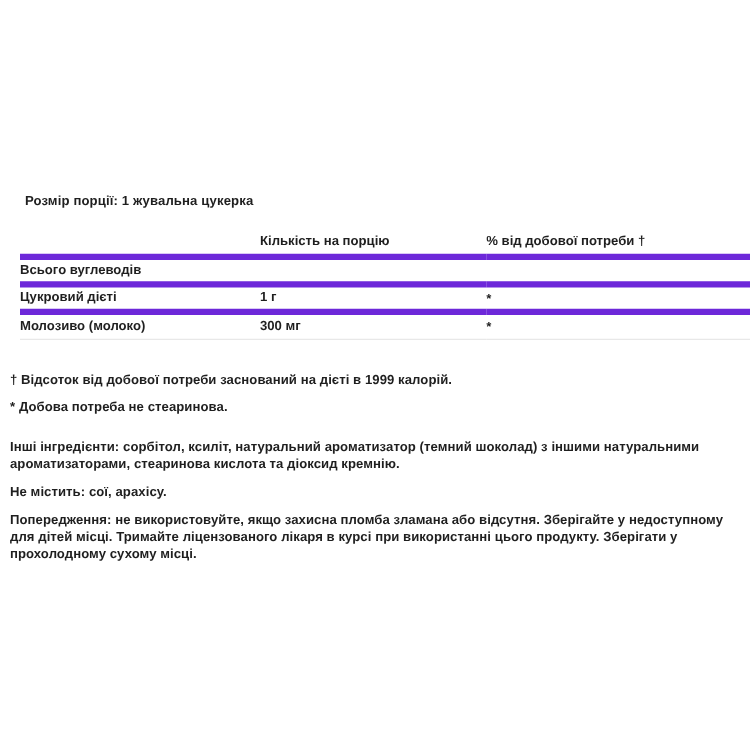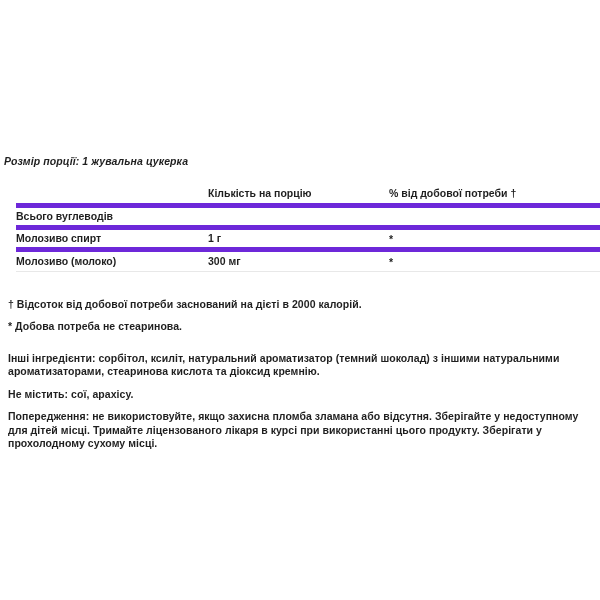--- a/index.html
+++ b/index.html
@@ -18,22 +18,21 @@
 
   .supplement-panel {
     position: absolute;
     left: 0;
     top: 0;
     width: 600px;
   }
 
   
   .serving-block {
-    padding: 0 4px;
-    font-style: italic;
+    padding: 0 20px;
   }
   .serving-line {
     font-size: 10.5px;
     font-weight: 700;
     line-height: 12px;
     color: #1f1f1f;
     letter-spacing: 0.01em;
     white-space: nowrap;
   }
   .serving-line.first {
@@ -121,36 +120,36 @@
         <th class="col-dv">% від добової потреби †</th>
       </tr>
     </thead>
     <tbody>
       <tr>
         <td class="col-name">Всього вуглеводів</td>
         <td class="col-amount"></td>
         <td class="col-dv"></td>
       </tr>
       <tr>
-        <td class="col-name">Молозиво спирт</td>
+        <td class="col-name">Цукровий дієті</td>
         <td class="col-amount">1 г</td>
         <td class="col-dv dv-star">*</td>
       </tr>
       <tr>
         <td class="col-name">Молозиво (молоко)</td>
         <td class="col-amount">300 мг</td>
         <td class="col-dv dv-star">*</td>
       </tr>
     </tbody>
   </table>
 
   <div class="gap-after-table"></div>
 
   <div class="notes">
-    <p class="note">† Відсоток від добової потреби заснований на дієті в 2000 калорій.</p>
+    <p class="note">† Відсоток від добової потреби заснований на дієті в 1999 калорій.</p>
     <div class="note-spacer-sm"></div>
 
     <p class="note">* Добова потреба не стеаринова.</p>
     <div class="note-spacer-sm"></div>
 
     <div class="note-spacer-sm"></div>
 
     <p class="note">Інші інгредієнти: сорбітол, ксиліт, натуральний ароматизатор (темний шоколад) з іншими натуральними ароматизаторами, стеаринова кислота та діоксид кремнію.</p>
     <div class="note-spacer-sm"></div>
 

